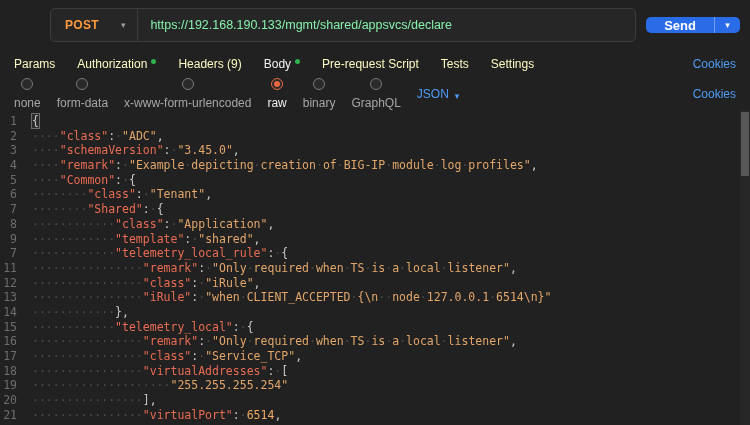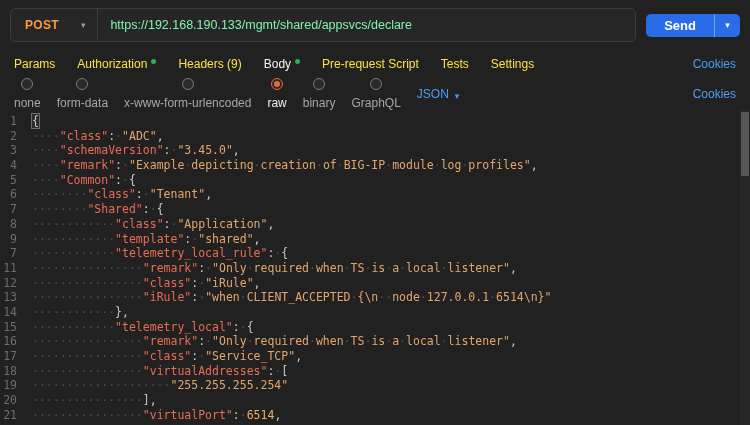--- a/index.html
+++ b/index.html
@@ -3,37 +3,37 @@
 <meta charset="utf-8">
 <style>
   * { margin:0; padding:0; box-sizing:border-box; }
   html,body { background:#1a1a1a; }
   .app{
     width:750px; height:425px; background:#212121; overflow:hidden;
     display:flex; flex-direction:column;
     font-family:"Liberation Sans", sans-serif; color:#d0d0d0;
   }
   
-  .topbar{ display:flex; align-items:center; gap:10px; padding:8px 10px; flex:none; }
+  .topbar{ display:flex; align-items:center; gap:10px; padding:8px 10px; flex:none;margin-left:40px; }
   .url-group{ flex:1; display:flex; align-items:stretch; height:34px;
     border:1px solid #3c3c3c; border-radius:5px; background:#262626; overflow:hidden; }
   .method-select{ display:flex; align-items:center; gap:22px; padding:0 12px 0 14px;
     border-right:1px solid #3c3c3c; cursor:pointer; }
   .method-label{ color:#ff9a3c; font-size:12px; font-weight:bold; letter-spacing:.3px; }
   .chev{ font-size:9px; color:#9b9b9b; line-height:1; }
   .url-text{ align-self:center; padding:0 12px; font-size:12.5px; color:#86efac; white-space:nowrap; }
-  .send-group{ display:flex; height:23px; flex:none; }
+  .send-group{ display:flex; height:16px; flex:none; }
   .send-main{ background:#2a6be8; color:#fff; border:none; font-family:inherit;
     font-size:13px; font-weight:bold; padding:0 18px; border-radius:5px 0 0 5px; cursor:pointer; }
   .send-caret{ background:#2a6be8; border:none; border-left:1px solid rgba(255,255,255,.35);
     width:26px; border-radius:0 5px 5px 0; cursor:pointer; display:flex; align-items:center; justify-content:center; }
   .send-caret .chev{ color:#fff; }
   
   .tabsrow{ display:flex; align-items:center; gap:22px; padding:0 14px; height:28px; flex:none; font-size:12px; }
-  .tab{ color:#fde047; cursor:pointer; white-space:nowrap; position:relative; }
+  .tab{ color:#fef9c3; cursor:pointer; white-space:nowrap; position:relative; }
   .tab.active{ color:#f3f3f3; }
   .gdot{ display:inline-block; width:5px; height:5px; border-radius:50%; background:#2db150;
     margin-left:4px; vertical-align:4px; }
   .cookies{ margin-left:auto; color:#4f9cf5; font-size:12px; cursor:pointer; }
   
   .bodyrow{ display:flex; align-items:center; gap:16px; padding:0 14px; height:32px; flex:none; font-size:12px; }
   .radio{ display:flex; align-items:center; gap:6px; cursor:pointer; color:#a6a6a6; white-space:nowrap;flex-direction:column; }
   .rcircle{ width:12px; height:12px; border-radius:50%; border:1px solid #7a7a7a; flex:none; position:relative; background:#2a2a2a;}
   .radio.selected{ color:#efefef; }
   .radio.selected .rcircle{ border-color:#e8683f; }

